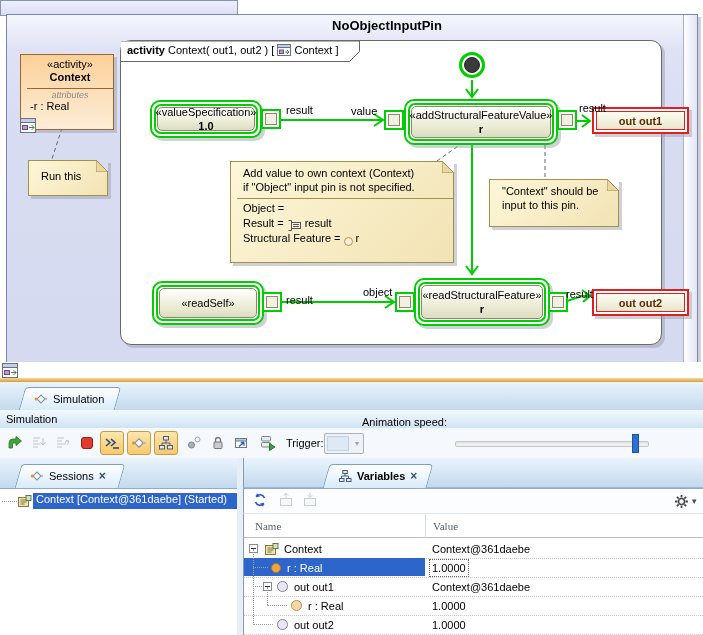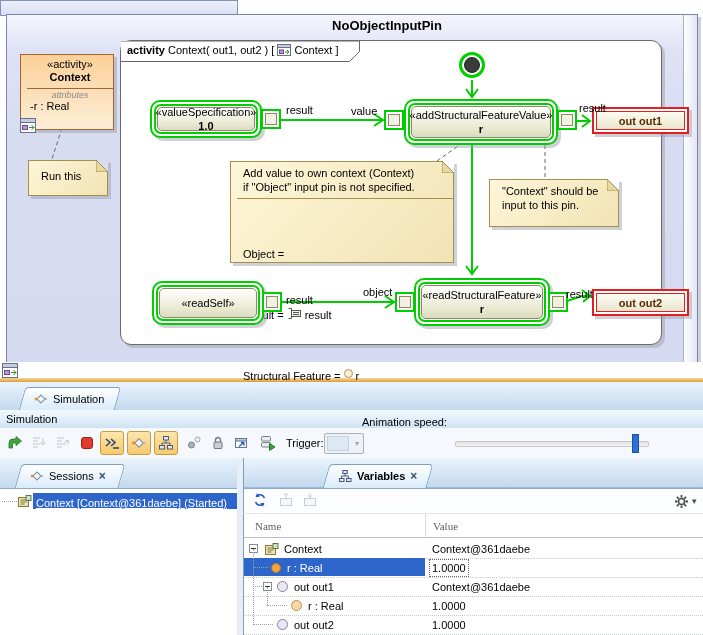--- a/index.html
+++ b/index.html
@@ -33,21 +33,21 @@
   .initial-inner{width:14px;height:14px;border-radius:50%;background:#3a3a3a;border:1px solid #222;}
   .outbox{border:2px solid #E02020;background:#fff;padding:2px;z-index:9;box-sizing:border-box;}
   .outbox-in{border:1px solid #E02020;background:linear-gradient(#fcfbf1,#e9e6cd);height:100%;box-sizing:border-box;
     display:flex;align-items:center;justify-content:center;font-weight:bold;color:#5a2d05;}
   .edge-label{position:absolute;z-index:12;white-space:nowrap;color:#000;}
   
   .note{background:linear-gradient(135deg,#fdf6d8,#f2e3b4);border:1px solid #a2914a;z-index:8;}
   .note .txt{padding:4px 6px 2px 6px;line-height:14px;}
   .note-sep{border-top:1px solid #a2914a;margin:2px 0 0 0;}
   .props{padding:2px 6px 4px 6px;line-height:15px;}
-  .props .row{display:flex;align-items:flex-start;gap:3px;white-space:nowrap;margin-top:46px;}
+  .props .row{display:flex;align-items:flex-end;gap:3px;white-space:nowrap;}
   .fold{position:absolute;top:-1px;right:-1px;z-index:2;}
   
   .classbox{background:linear-gradient(#fbd099,#fdeed8);border:1px solid #a6642d;z-index:8;}
   .classbox .hd{text-align:center;padding:3px 2px 4px 2px;line-height:13px;border-bottom:1px solid #a6642d;}
   .classbox .hd .nm{font-weight:bold;}
   .classbox .attrs{padding:1px 3px;}
   .classbox .attrs .lbl{color:#8a8a8a;font-style:italic;font-size:9px;text-align:center;}
   
   .orange-band{background:linear-gradient(#f3d79c,#dd9c38);}
   .tabsrow{background:linear-gradient(#eaf4fc,#c3d9ee);border-bottom:1px solid #9fb9d4;}
@@ -391,21 +391,21 @@
       <span class="x">×</span>
     </div>
   </div>
   <div class="abs panel-white" style="left:0;top:488px;width:237px;height:147px;"></div>
   <div class="abs dot-h" style="left:2px;top:501px;width:15px;"></div>
   <svg class="abs" style="left:17px;top:494px;" width="15" height="14">
       <rect x="1.5" y="3.5" width="10" height="9" fill="#e9e3b2" stroke="#8a7a3a"></rect>
       <path d="M3.5 6 h6 M3.5 8 h6 M3.5 10 h4" stroke="#8a7a3a"></path>
       <rect x="9" y="1.5" width="5" height="5" fill="#cfe3c0" stroke="#5a7a4a"></rect>
     </svg>
-  <div class="abs selcell" style="left:33px;top:493px;width:204px;height:16px;display:flex;align-items:flex-end;padding-left:3px;box-sizing:border-box;text-decoration:underline;">
+  <div class="abs selcell" style="left:33px;top:493px;width:204px;height:16px;display:flex;align-items:flex-start;padding-left:3px;box-sizing:border-box;">
     <span class="sess-item-text" style="white-space:nowrap;">Context [Context@361daebe] (Started)</span>
   </div>
 
   <div class="abs splitter" style="left:237px;top:458px;width:6px;height:177px;"></div>
 
   <div class="abs tabsrow rp-border" style="left:243px;top:458px;width:460px;height:30px;box-sizing:border-box;"></div>
   <div class="tab" style="left:326px;top:464px;width:104px;height:24px;">
     <div class="tc">
       <svg width="14" height="14">
           <rect x="4.8" y="1.5" width="4.5" height="3" fill="#dde8f4" stroke="#4a5a78"></rect>

